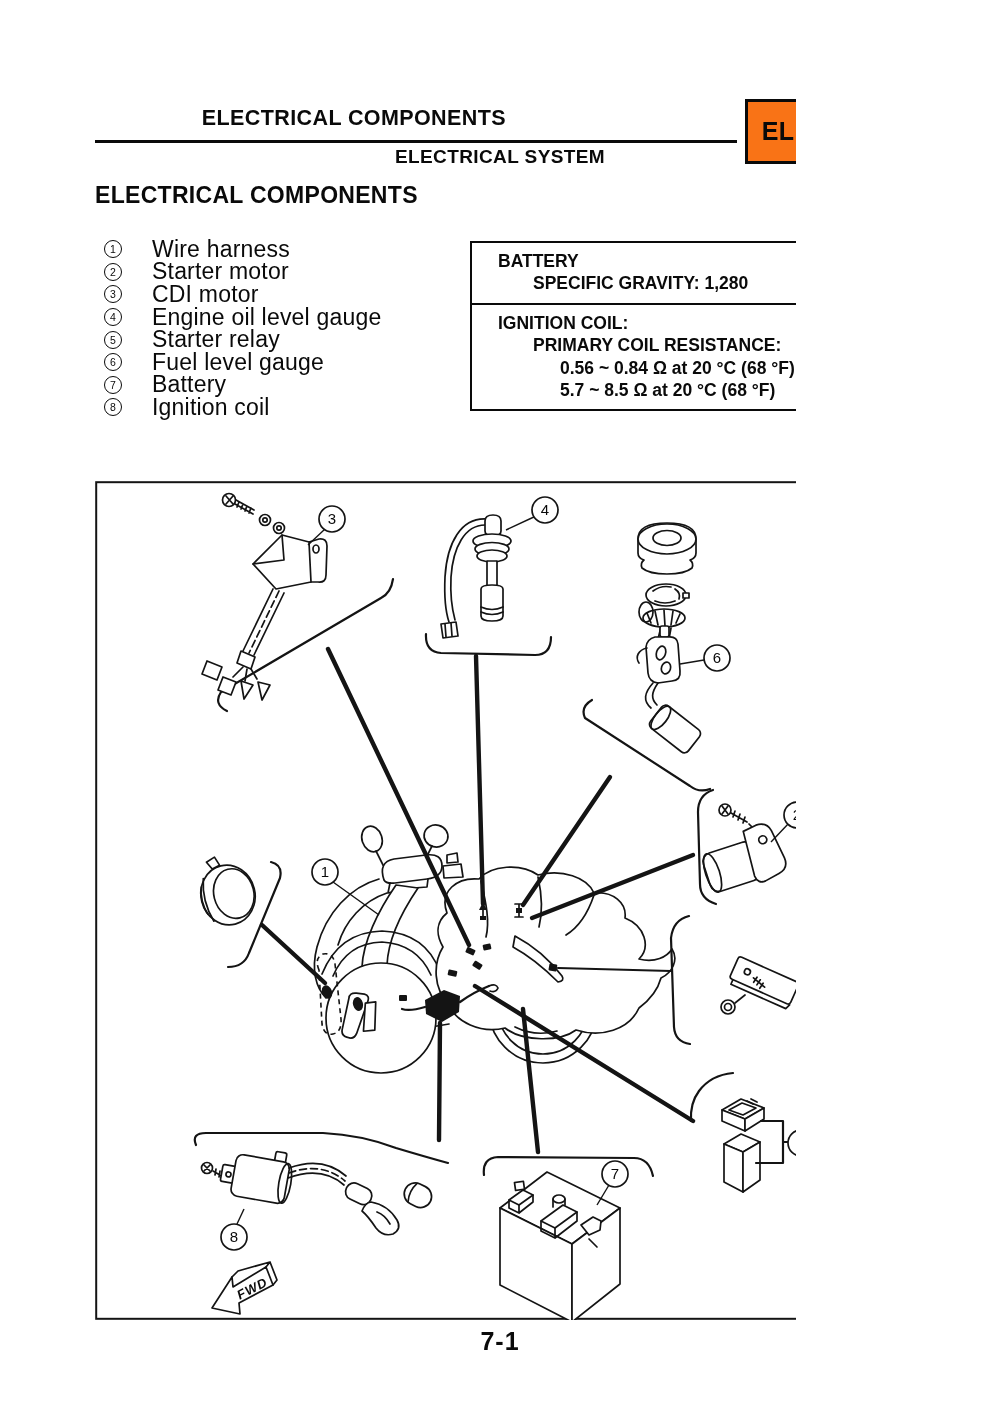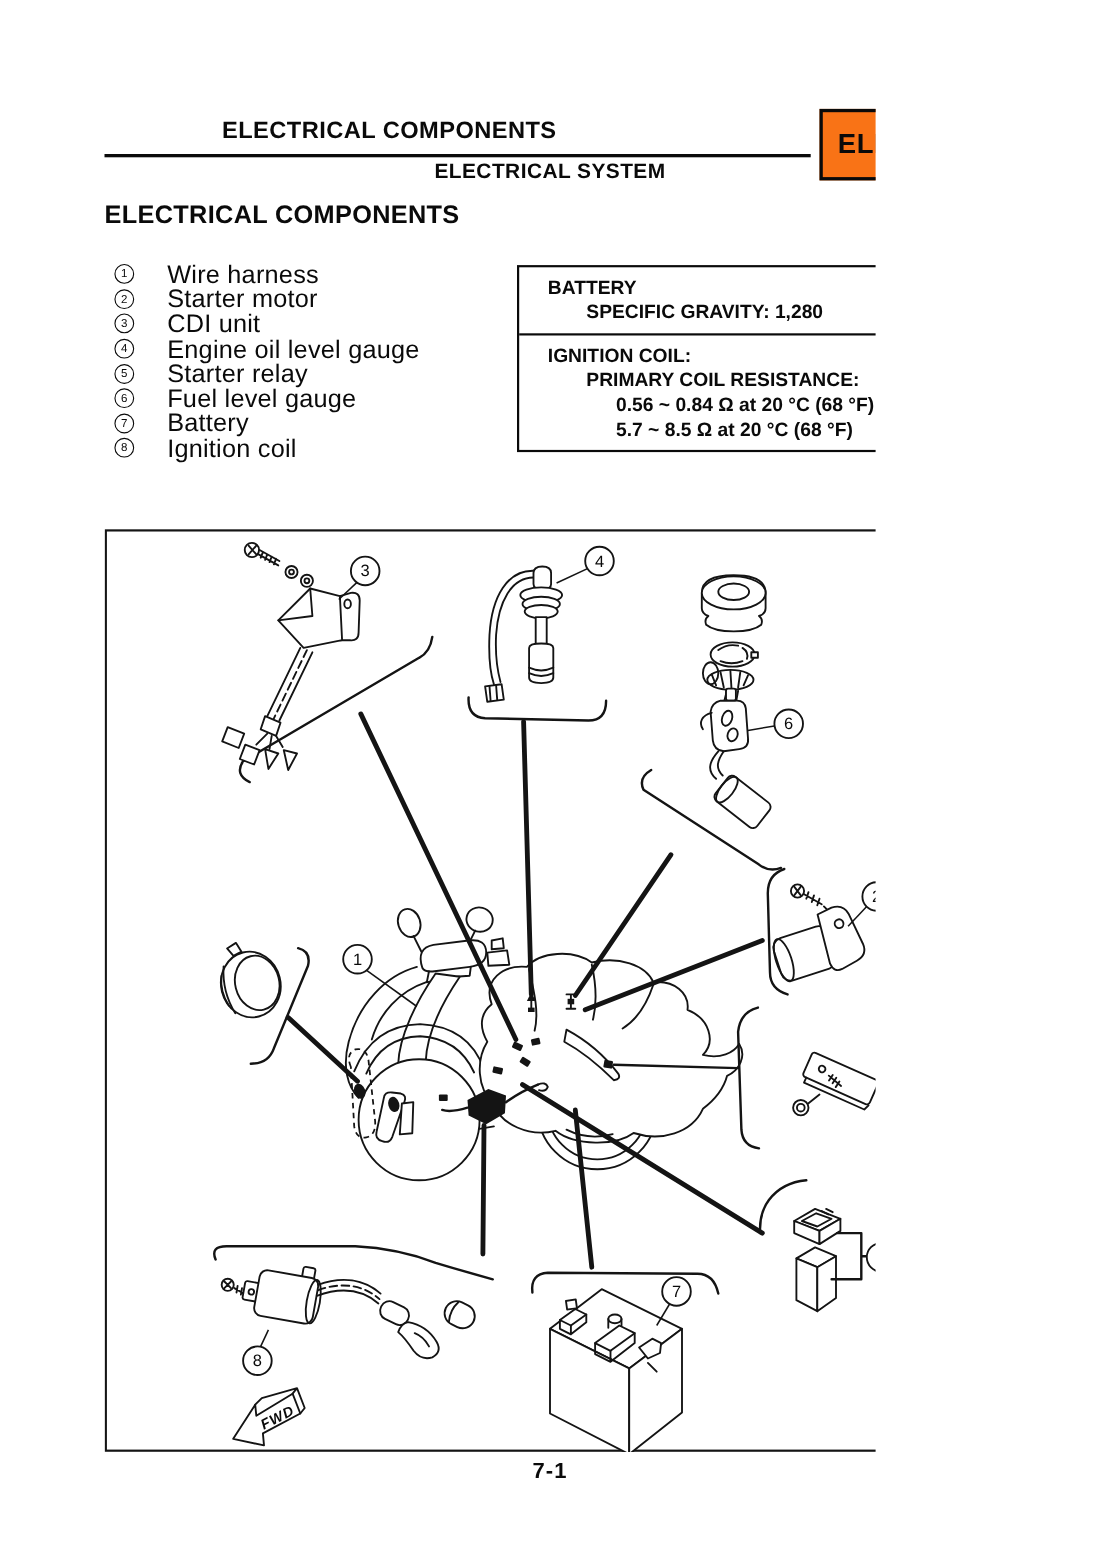--- a/index.html
+++ b/index.html
@@ -16,21 +16,21 @@
   .legend li{display:flex;align-items:center;height:22.6px;}
   .cnum{width:16px;height:16px;border:1.3px solid #0a0a0a;border-radius:50%;display:flex;align-items:center;justify-content:center;font-size:10.5px;margin-right:10px;flex:0 0 auto;}
   .clabel{font-size:23px;letter-spacing:.2px;white-space:nowrap;margin-left:20px;}
   .spec-box{position:absolute;left:470px;top:241px;width:438px;border:2.2px solid #0a0a0a;background:#fff;font-weight:700;font-size:17.5px;line-height:22.4px;}
   .spec-sec{padding:7px 8px 8px 0;}
   .spec-sec2{border-top:2.2px solid #0a0a0a;}
   .l0{padding-left:26px;white-space:nowrap;}
   .l1{padding-left:61px;white-space:nowrap;}
   .l2{padding-left:88px;white-space:nowrap;}
   .diagram{position:absolute;left:95px;top:481px;width:820px;height:839px;}
-  .page-number{position:absolute;top:1327px;left:0;width:1000px;text-align:center;font-size:20px;font-weight:700;letter-spacing:1px;}
+  .page-number{position:absolute;top:1327px;left:0;width:1000px;text-align:center;font-size:25px;font-weight:700;letter-spacing:1px;}
   
   .ln{fill:none;stroke:#141414;stroke-width:1.7;stroke-linecap:round;stroke-linejoin:round;}
   .ln2{fill:none;stroke:#141414;stroke-width:2.2;stroke-linecap:round;stroke-linejoin:round;}
   .lnd{fill:none;stroke:#141414;stroke-width:1.7;stroke-dasharray:7 4;stroke-linecap:round;}
   .dash{fill:none;stroke:#141414;stroke-width:1.6;stroke-dasharray:5 4;}
   .wf{fill:#fff;stroke:#141414;stroke-width:1.7;stroke-linejoin:round;}
   .bk{fill:#141414;stroke:none;}
   .tl{fill:none;stroke:#141414;stroke-width:4.4;stroke-linecap:round;}
   .br{fill:none;stroke:#141414;stroke-width:2.2;stroke-linecap:round;stroke-linejoin:round;}
   .cl{fill:none;stroke:#141414;stroke-width:1.4;}
@@ -67,21 +67,21 @@
     <li>
         <span class="cnum">1</span>
         <span class="clabel">Wire harness</span>
       </li>
     <li>
         <span class="cnum">2</span>
         <span class="clabel">Starter motor</span>
       </li>
     <li>
         <span class="cnum">3</span>
-        <span class="clabel">CDI unit</span>
+        <span class="clabel">CDI motor</span>
       </li>
     <li>
         <span class="cnum">4</span>
         <span class="clabel">Engine oil level gauge</span>
       </li>
     <li>
         <span class="cnum">5</span>
         <span class="clabel">Starter relay</span>
       </li>
     <li>

